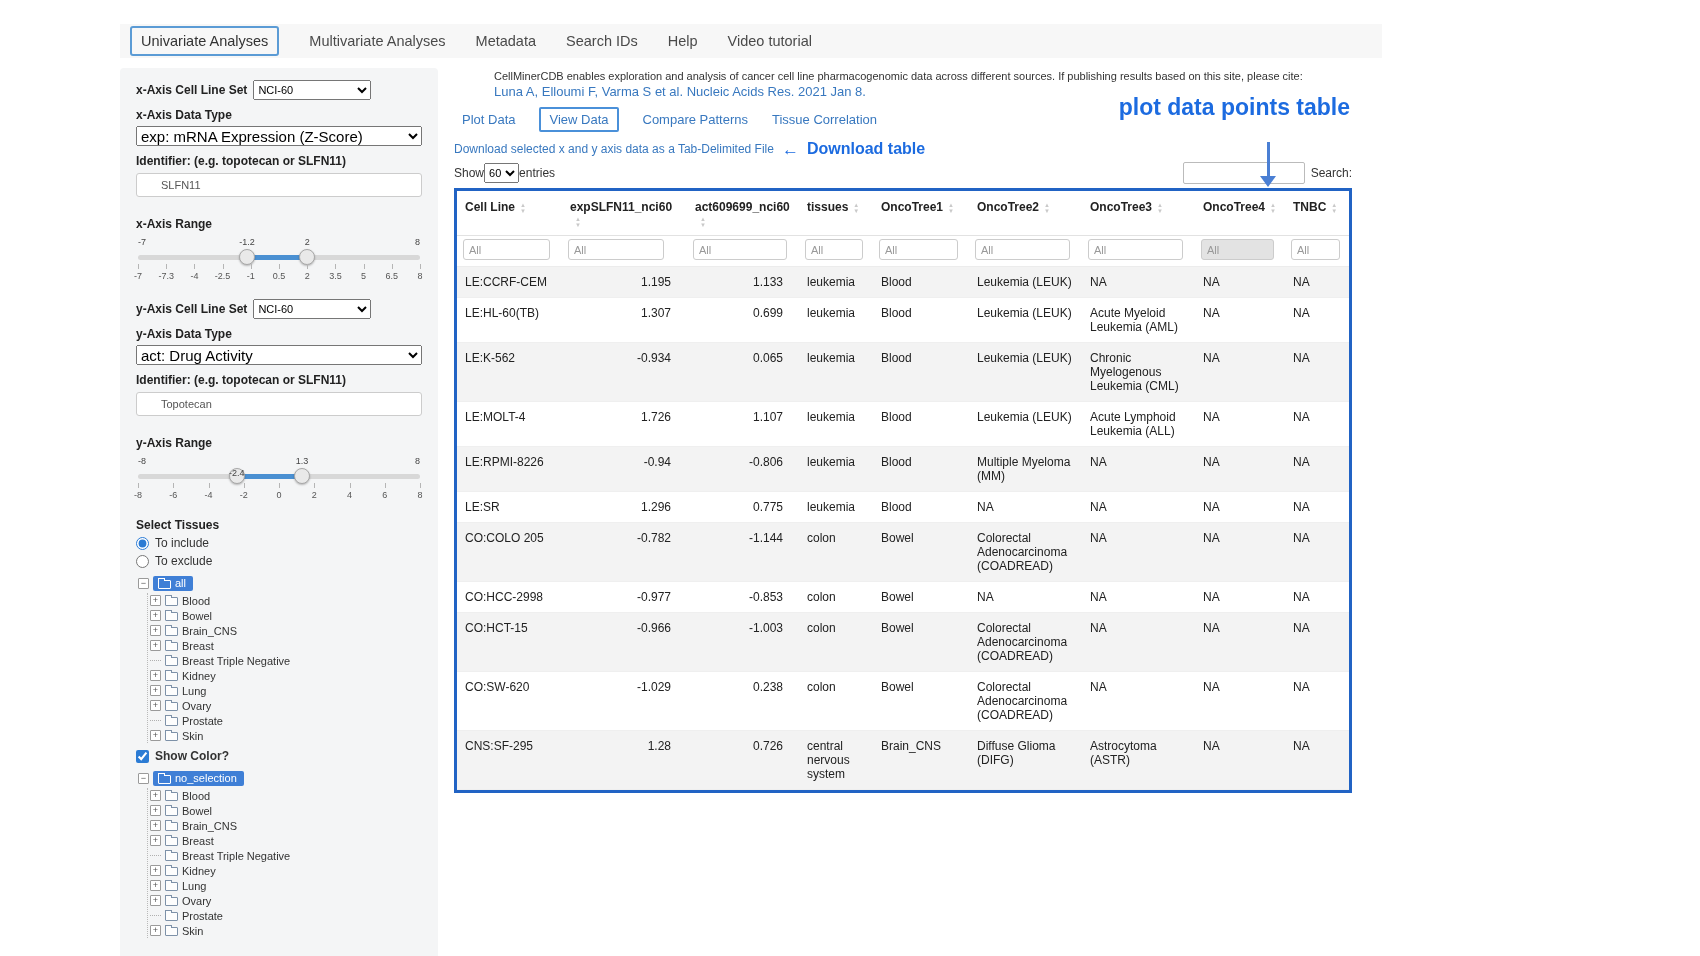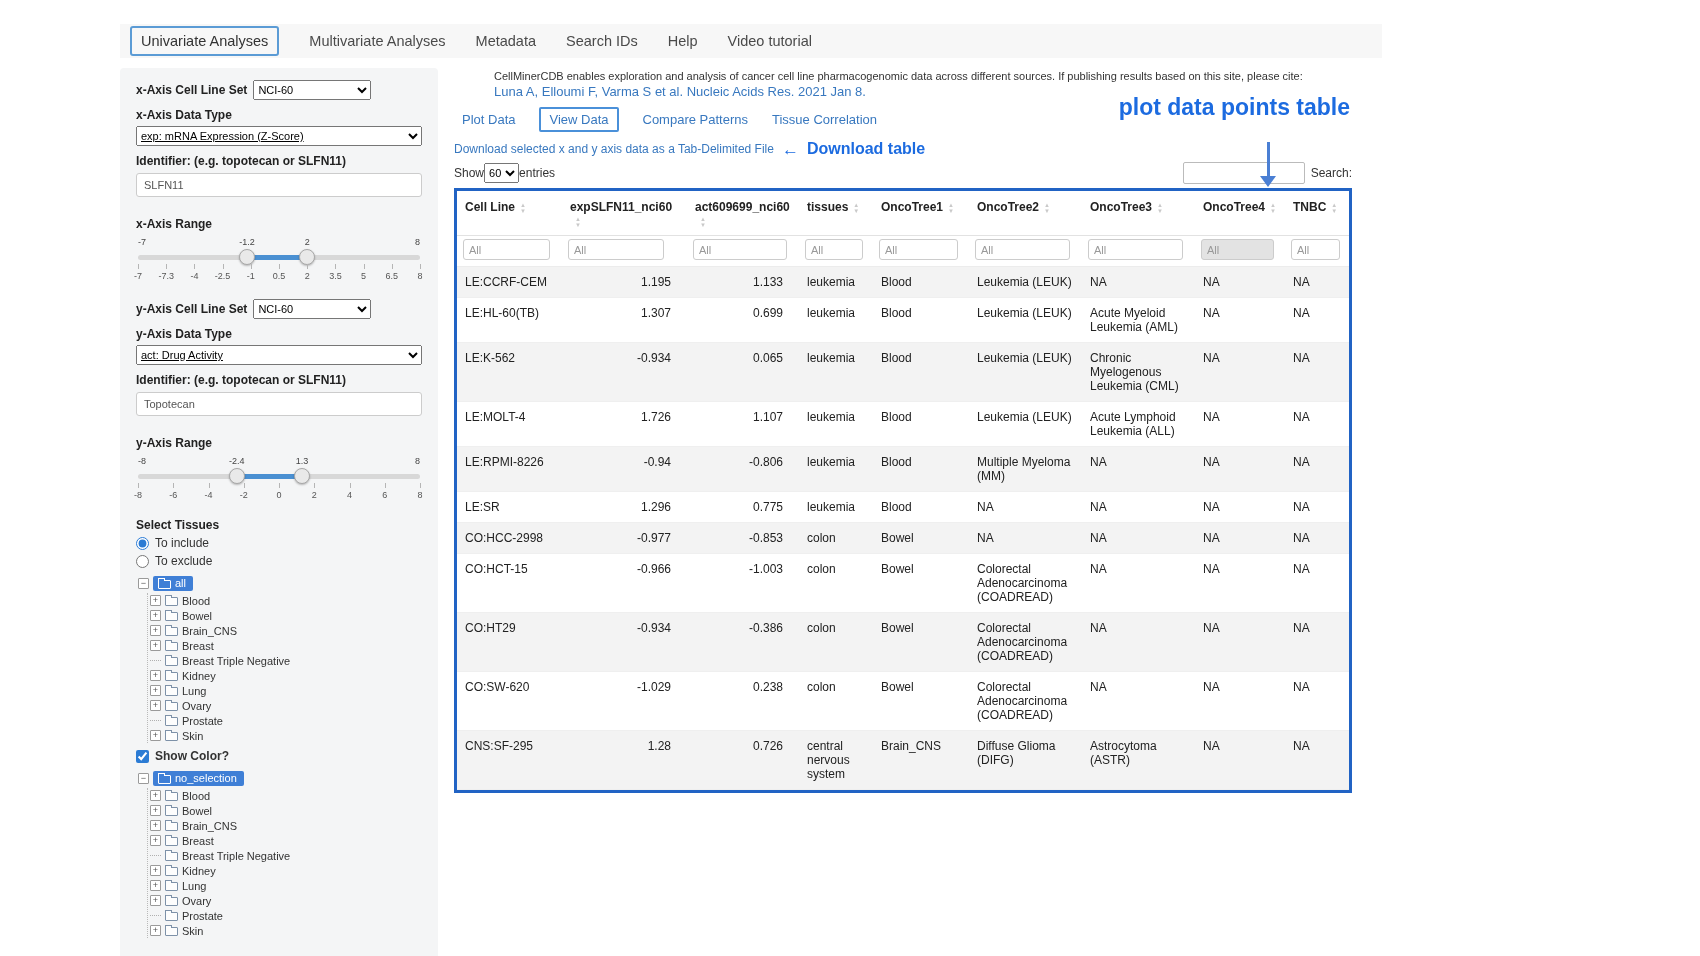--- a/index.html
+++ b/index.html
@@ -17,23 +17,23 @@
   .nav-tab.active { border:2.5px solid #5b9bd5; border-radius:3px; padding:5px 9px; color:#333; }
 
   .content { display:flex; gap:16px; margin-top:10px; }
 
   
   .sidebar { width:318px; background:#f4f5f6; border-radius:4px; padding:12px 16px 16px 16px; font-size:12px; }
   .blabel { font-weight:bold; font-size:12px; color:#222; display:block; }
   .inline-row { display:flex; align-items:center; gap:6px; margin-bottom:8px; }
   .inline-row .blabel { display:inline; }
   .sel-inline { width:118px; font-size:11px; height:20px; }
-  .sel-full { width:100%; font-size:11px; height:20px; margin:4px 0 8px 0;text-decoration:underline; }
+  .sel-full { width:100%; font-size:15px; height:20px; margin:4px 0 8px 0; }
   .txt { width:100%; height:24px; border:1px solid #ccc; border-radius:3px; background:#fff;
-         font-size:11px; color:#555; padding:0 7px; margin:5px 0 10px 0; } .mt2 { margin-top:10px; }
+         font-size:11px; color:#555; padding:0 24px; margin:5px 0 10px 0; } .mt2 { margin-top:10px; }
 
   
   .slider { position:relative; height:50px; margin:4px 2px 14px 2px; }
   .sl-track { position:absolute; top:20px; left:0; right:0; height:5px; background:#d8d8d8; border-radius:3px; }
   .sl-fill  { position:absolute; top:20px; height:5px; background:var(--slider-blue); border-radius:3px; }
   .sl-handle{ position:absolute; top:14px; width:16px; height:16px; border-radius:50%;
               background:#e9e9e9; border:1px solid #a8a8a8; box-shadow:0 1px 2px rgba(0,0,0,.25); cursor:pointer; }
   .sl-vallab{ position:absolute; top:2px; transform:translateX(-50%); font-size:9px; color:#444; }
   .sl-minlab{ position:absolute; top:2px; left:0; font-size:9px; color:#444; }
   .sl-maxlab{ position:absolute; top:2px; right:0; font-size:9px; color:#444; }
@@ -173,21 +173,21 @@
       <select id="sel-y-dt" class="sel-full"><option>act: Drug Activity</option></select>
       <label class="blabel">Identifier: (e.g. topotecan or SLFN11)</label>
       <input class="txt" value="Topotecan" style="">
       <label class="blabel mt2">y-Axis Range</label>
       <div class="slider" id="slider-y">
           <div class="sl-track"></div>
           <div class="sl-fill" style="left: 35%; width: 23.125%;"></div>
           <div class="sl-minlab">-8</div>
           <div class="sl-maxlab">8</div>
           <div class="sl-handle" style="left: calc(35% - 8px);"></div>
-          <div class="sl-vallab" style="left: 35%;">-2.4</div>
+          <div class="sl-vallab" style="left: 35%; margin-top: 12px;">-2.4</div>
           <div class="sl-handle" style="left: calc(58.125% - 8px);"></div>
           <div class="sl-vallab" style="left: 58.125%;">1.3</div>
           <div class="sl-tick" style="left: 0%;"></div>
           <div class="sl-ticklab" style="left: 0%;">-8</div>
           <div class="sl-tick" style="left: 12.5%;"></div>
           <div class="sl-ticklab" style="left: 12.5%;">-6</div>
           <div class="sl-tick" style="left: 25%;"></div>
           <div class="sl-ticklab" style="left: 25%;">-4</div>
           <div class="sl-tick" style="left: 37.5%;"></div>
           <div class="sl-ticklab" style="left: 37.5%;">-2</div>
@@ -491,45 +491,45 @@
                   <td class="num">1.296</td>
                   <td class="num">0.775</td>
                   <td>leukemia</td>
                   <td>Blood</td>
                   <td>NA</td>
                   <td>NA</td>
                   <td>NA</td>
                   <td>NA</td>
                 </tr>
                 <tr>
+                  <td>CO:COLO 205</td>
+                  <td class="num">-0.782</td>
+                  <td class="num">-1.144</td>
+                  <td>colon</td>
+                  <td>Bowel</td>
+                  <td>Colorectal Adenocarcinoma (COADREAD)</td>
+                  <td>NA</td>
+                  <td>NA</td>
+                  <td>NA</td>
+                </tr>
+                <tr>
                   <td>CO:HCC-2998</td>
                   <td class="num">-0.977</td>
                   <td class="num">-0.853</td>
                   <td>colon</td>
                   <td>Bowel</td>
                   <td>NA</td>
                   <td>NA</td>
                   <td>NA</td>
                   <td>NA</td>
                 </tr>
                 <tr>
                   <td>CO:HCT-15</td>
                   <td class="num">-0.966</td>
                   <td class="num">-1.003</td>
-                  <td>colon</td>
-                  <td>Bowel</td>
-                  <td>Colorectal Adenocarcinoma (COADREAD)</td>
-                  <td>NA</td>
-                  <td>NA</td>
-                  <td>NA</td>
-                </tr>
-                <tr>
-                  <td>CO:HT29</td>
-                  <td class="num">-0.934</td>
-                  <td class="num">-0.386</td>
                   <td>colon</td>
                   <td>Bowel</td>
                   <td>Colorectal Adenocarcinoma (COADREAD)</td>
                   <td>NA</td>
                   <td>NA</td>
                   <td>NA</td>
                 </tr>
                 <tr>
                   <td>CO:SW-620</td>
                   <td class="num">-1.029</td>

